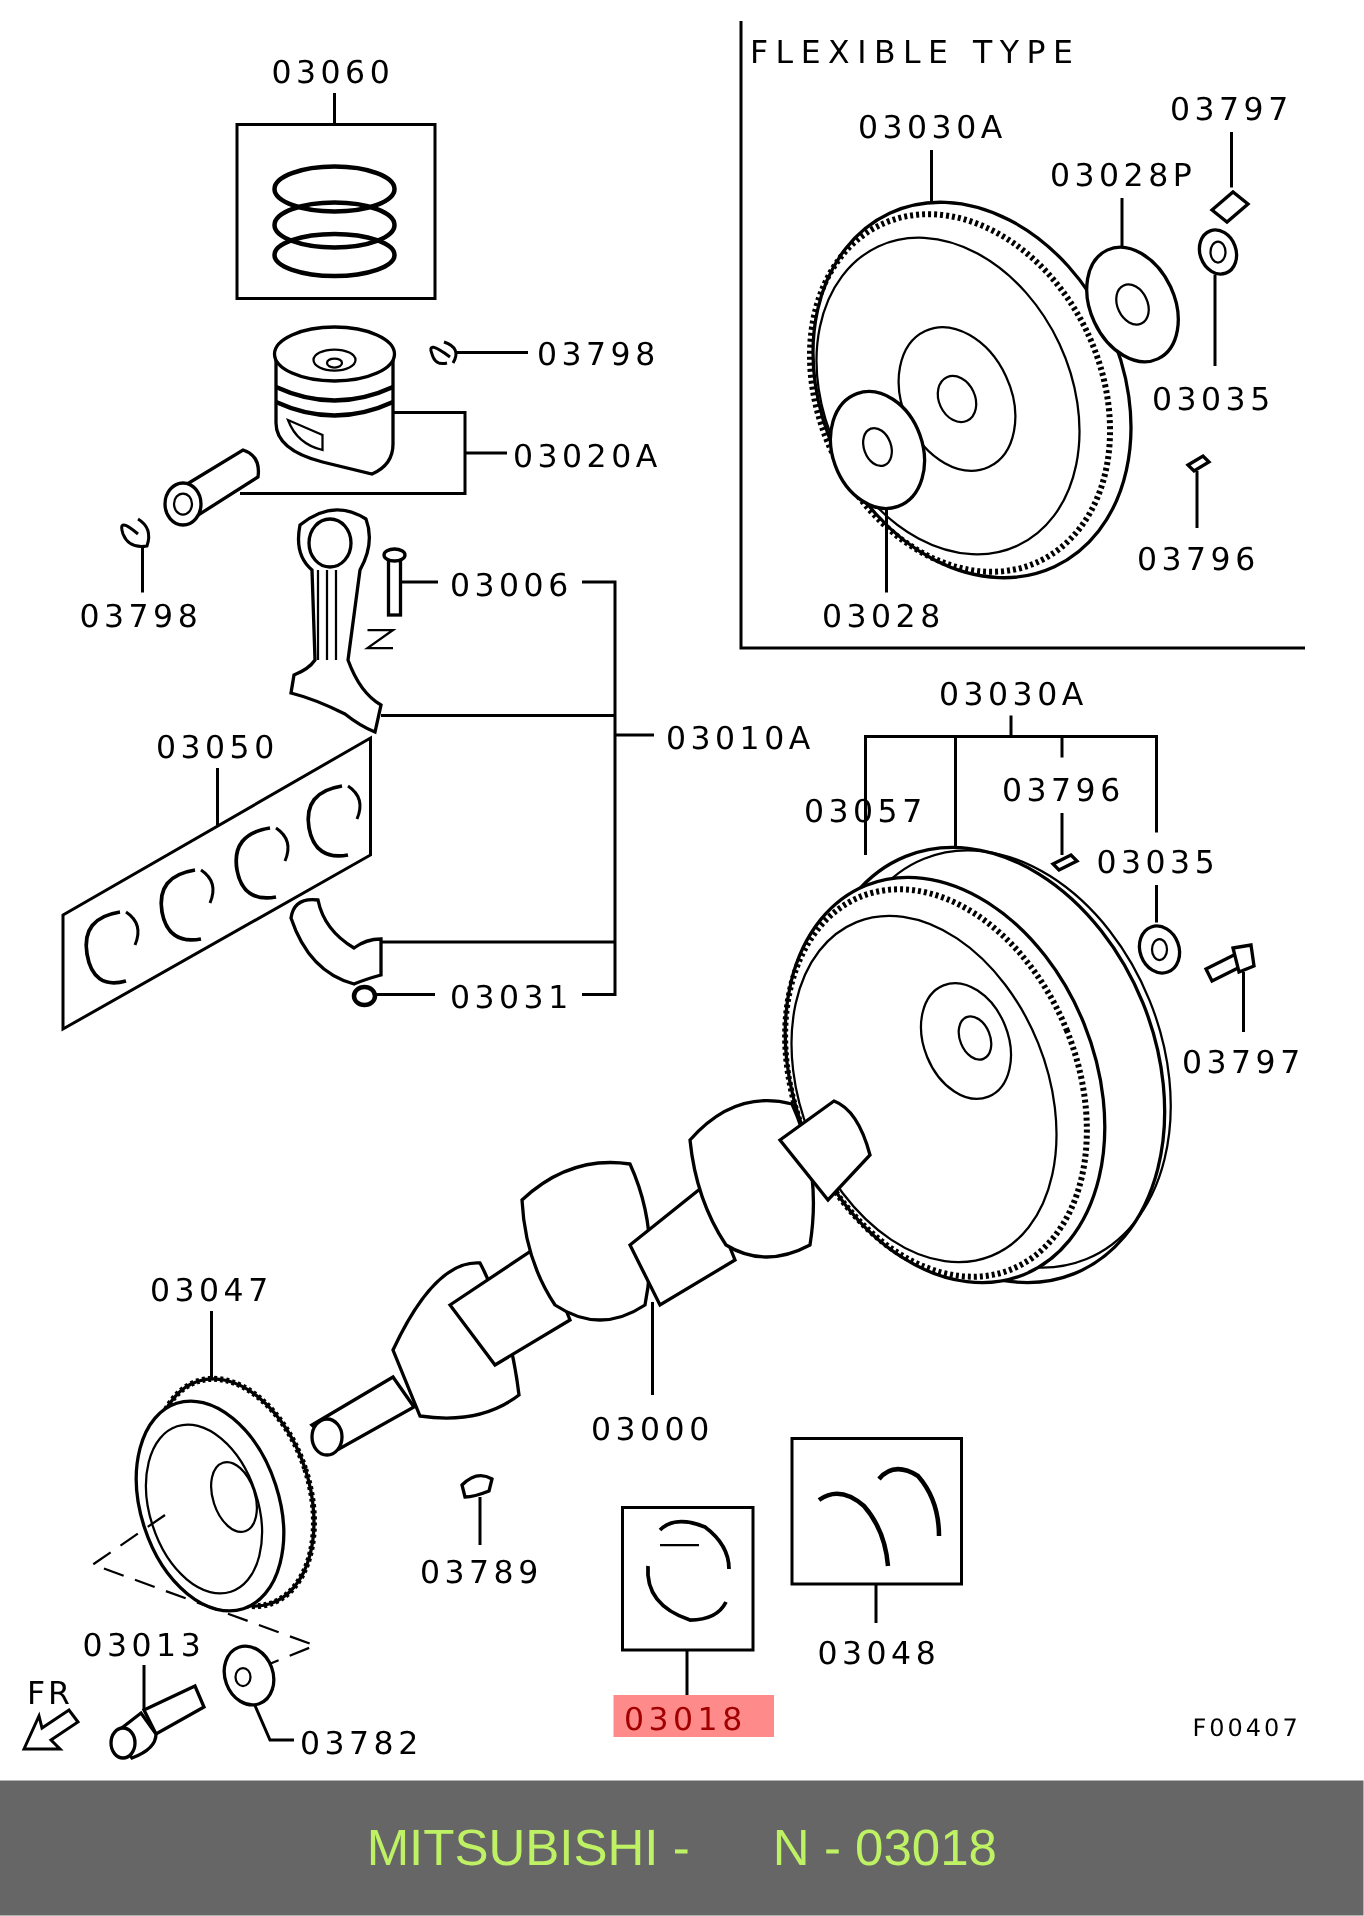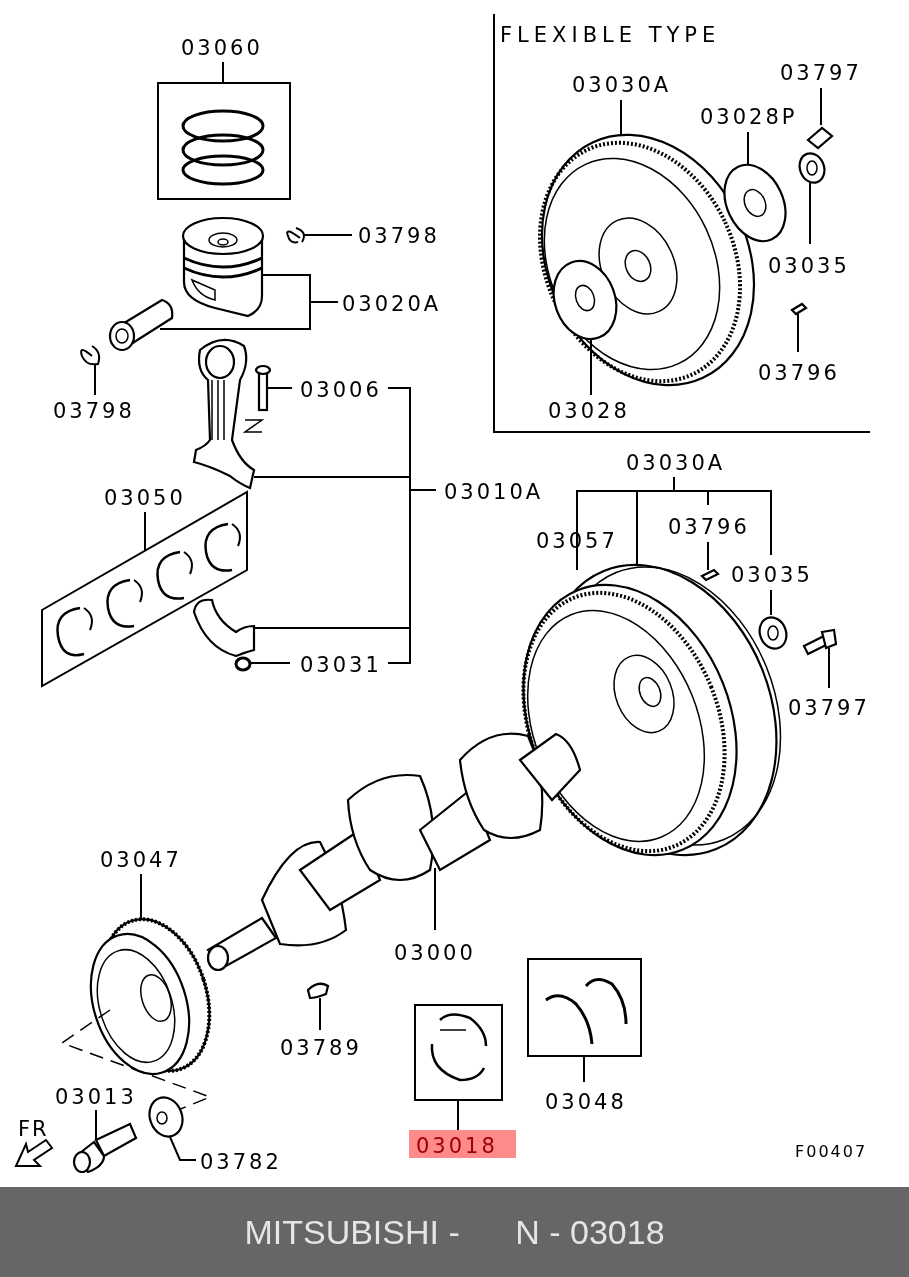--- a/index.html
+++ b/index.html
@@ -7,21 +7,21 @@
   #diagram{position:absolute;left:0;top:0;width:909px;height:1187px;}
   .lbl{font-family:"DejaVu Sans","Liberation Sans",sans-serif;font-size:21px;letter-spacing:3px;fill:#000;}
   .lbl-small{font-family:"DejaVu Sans","Liberation Sans",sans-serif;font-size:16px;letter-spacing:2px;fill:#000;}
   .ln{stroke:#000;stroke-width:2;fill:none;}
   .thin{stroke:#000;stroke-width:1.5;fill:none;}
   .part{stroke:#000;stroke-width:2.2;fill:#fff;}
   .teeth{stroke:#000;stroke-width:4;fill:none;stroke-dasharray:2 2;}
   .dash{stroke:#000;stroke-width:1.5;fill:none;stroke-dasharray:14 8;}
   .hl{fill:#ff8a8a;}
   .hl-text{fill:#a00000;}
-  #footer{position:absolute;left:0;top:1187px;width:909px;height:90px;background:#666666;color:#e5e5e5;
+  #footer{position:absolute;left:0;top:1187px;width:909px;height:90px;background:#666666;color:#bef264;
     display:flex;align-items:center;justify-content:center;font-family:"Liberation Sans","DejaVu Sans",sans-serif;font-size:34px;letter-spacing:0px;}
   #footer .gap{display:inline-block;width:46px;}
 </style>
 </head>
 <body>
 
 <svg id="diagram" viewBox="0 0 909 1187" xmlns="http://www.w3.org/2000/svg">
 
   <g>
     <text class="lbl" x="181" y="55">03060</text>

